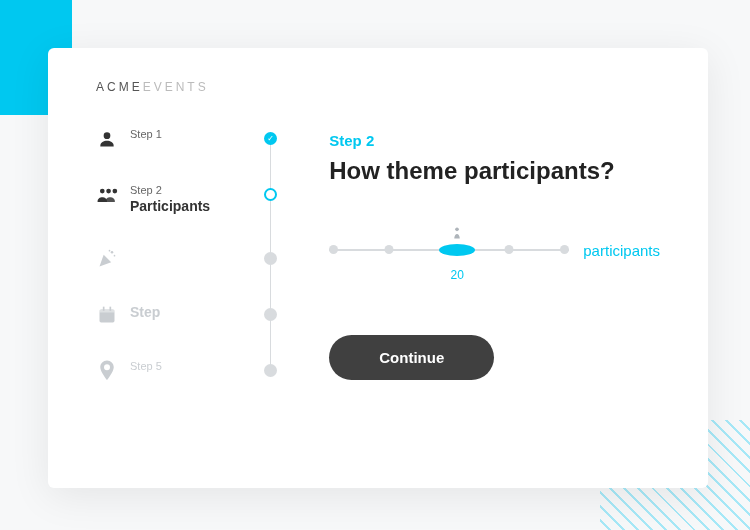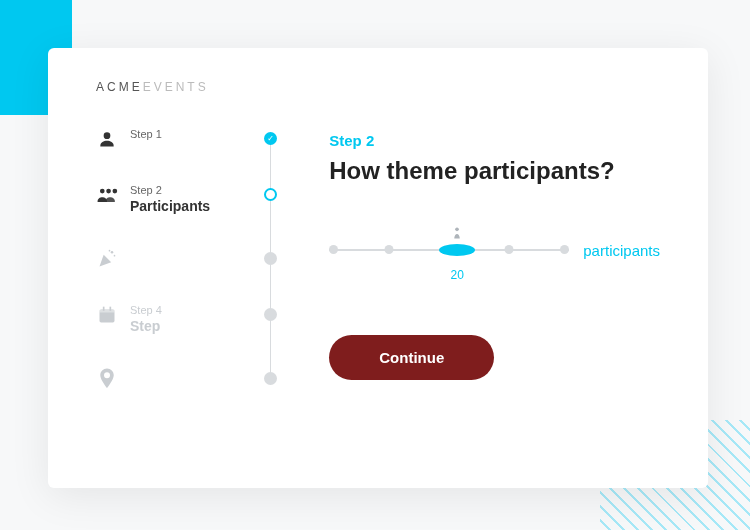--- a/index.html
+++ b/index.html
@@ -202,21 +202,21 @@
       font-size: 12px;
       color: #00c8f0;
       font-weight: 500;
     }
     .slider-unit {
       color: #00c8f0;
       font-size: 15px;
       font-weight: 500;
     }
     .continue-btn {
-      background: #7f1d1d;
+      background: #404040;
       color: #fff;
       border: none;
       border-radius: 24px;
       padding: 14px 50px;
       font-size: 15px;
       font-weight: 600;
       cursor: pointer;
     }
   </style>
 </head>
@@ -281,33 +281,33 @@
       <div class="step-item">
         <span class="step-icon">
           <svg width="20" height="20" viewBox="0 0 24 24" fill="#c9cdd1">
               <rect x="3" y="5" width="18" height="16" rx="2"></rect>
               <rect x="3" y="5" width="18" height="4" fill="#fff" opacity="0.4"></rect>
               <rect x="7" y="2" width="2" height="5"></rect>
               <rect x="15" y="2" width="2" height="5"></rect>
             </svg>
         </span>
         <div class="step-text">
-          <div class="step-label">Step 4</div>
           <div class="step-title">Step</div>
         </div>
         <div class="step-node"></div>
       </div>
 
       <div class="step-item" style="margin-bottom:0">
         <span class="step-icon">
           <svg width="18" height="22" viewBox="0 0 24 28" fill="#c9cdd1">
               <path d="M12 0C7 0 3 4 3 9c0 6 9 17 9 17s9-11 9-17c0-5-4-9-9-9zm0 13a4 4 0 110-8 4 4 0 010 8z"></path>
             </svg>
         </span>
         <div class="step-text">
+          <div class="step-label">Step 5</div>
         </div>
         <div class="step-node"></div>
       </div>
     </div>
 
     <div class="content">
       <div class="content-steplabel">Step 2</div>
       <div class="content-title">How theme participants?</div>
 
       <div class="slider-row">

